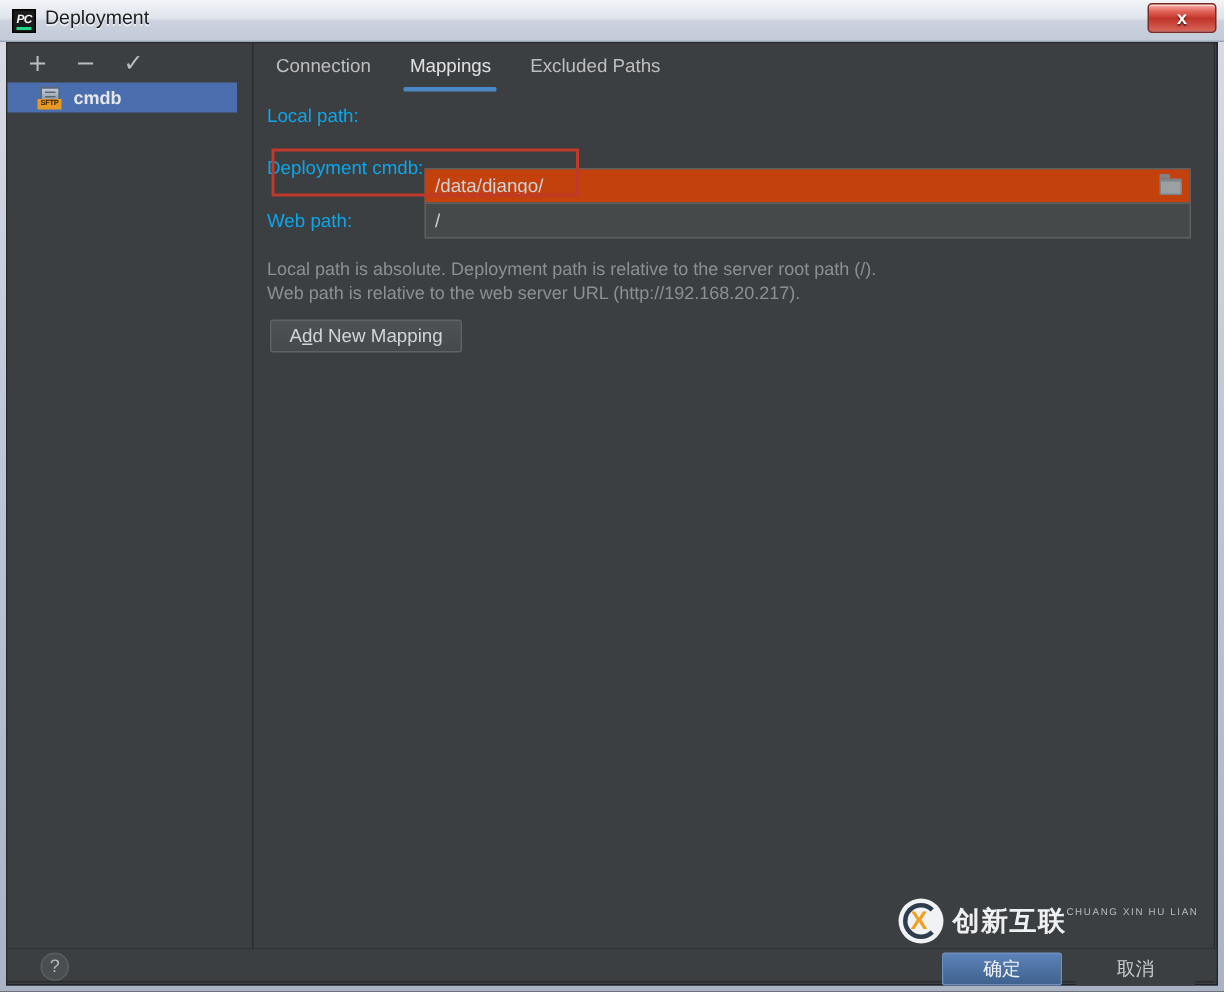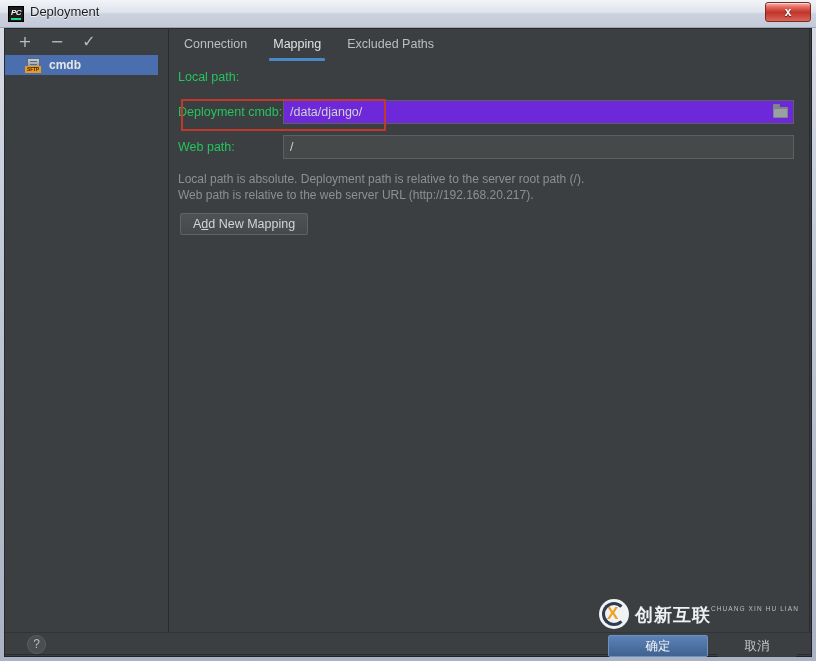--- a/index.html
+++ b/index.html
@@ -123,34 +123,34 @@
   .tab.active { color: #dfe1e2; }
   .tab.active::after {
     content: ""; position: absolute; left: -4px; right: -4px; bottom: -2px;
     height: 3px; background: #4a88c7; border-radius: 1px;
   }
 
   .form { position: absolute; left: 0; top: 36px; right: 0; }
   .form-row { position: relative; height: 28px; margin-bottom: 7px; }
   .form-label {
     position: absolute; left: 8px; top: 5px;
-    font-size: 12.5px; color: #22c55e;
+    font-size: 12.5px; color: #0ea5e9;
   }
   .field {
     position: absolute; left: 113px; right: 15px; top: 0; height: 24px;
     background: #45494a;
     border: 1px solid #5e6060;
     display: flex; align-items: center;
   }
   .field-value {
     font-size: 12.5px; color: #cfd2d4;
     padding-left: 6px; flex: 1;
     white-space: nowrap; overflow: hidden;
   }
-  .field.focused { background: #6d28d9; }
+  .field.focused { background: #c2410c; margin-top: 12px; }
   .folder-btn {
     width: 24px; height: 22px; margin-right: 1px;
     display: flex; align-items: center; justify-content: center;
     cursor: pointer;
   }
   .folder-glyph {
     width: 15px; height: 11px; position: relative;
     background: #7f8488; border-radius: 0 1px 1px 1px;
   }
   .folder-glyph::before {
@@ -195,21 +195,21 @@
   }
   .help-btn {
     position: absolute; left: 22px; top: 2px;
     width: 19px; height: 19px; border-radius: 50%;
     background: #4a4e50; border: 1px solid #5b5f61;
     color: #b8bbbe; font-size: 12px; text-align: center;
     line-height: 17px; cursor: pointer;
   }
   .ok-btn {
     position: absolute; right: 103px; top: 2px;
-    width: 100px; height: 22px;
+    width: 80px; height: 22px;
     background: linear-gradient(180deg,#5c82b8,#3f628f);
     border: 1px solid #6e90c0; border-radius: 2px;
     color: #f2f4f6; font-size: 12.5px;
     text-align: center; line-height: 20px; cursor: pointer;
     font-family: "DejaVu Sans", sans-serif;
   }
   .cancel-btn {
     position: absolute; right: 14px; top: 2px;
     width: 80px; height: 22px;
     background: #3c3f41;
@@ -287,21 +287,21 @@
             </span>
             <span class="side-item-label">cmdb</span>
           </div>
         </div>
       </div>
 
       <div class="main">
 
         <div class="tabs">
           <div class="tab">Connection</div>
-          <div class="tab active">Mapping</div>
+          <div class="tab active">Mappings</div>
           <div class="tab">Excluded Paths</div>
         </div>
 
         <div class="form">
 
           <div class="form-row">
             <div class="form-label">Local path:</div>
           </div>
 
           <div class="form-row">

